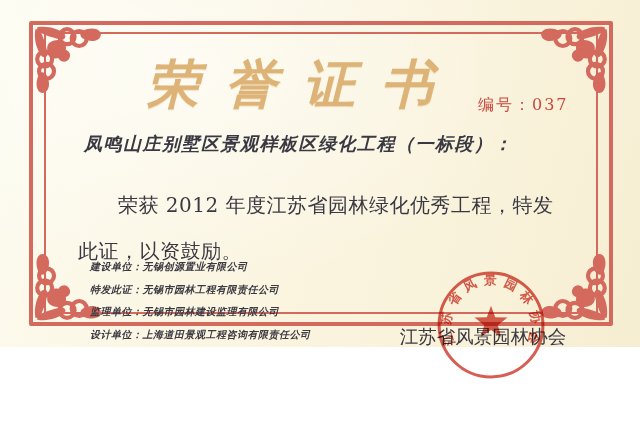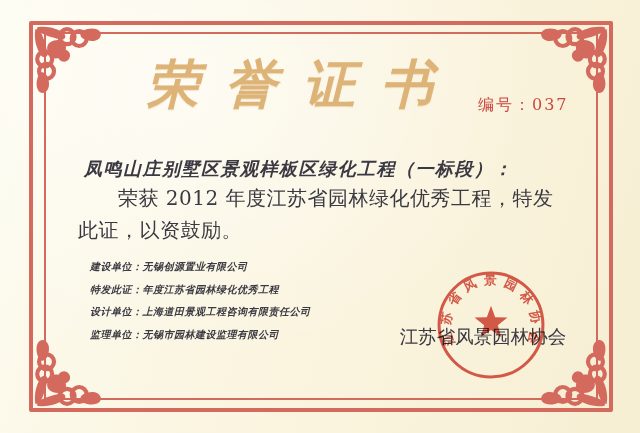--- a/index.html
+++ b/index.html
@@ -4,21 +4,21 @@
 <style>
   * { margin: 0; padding: 0; box-sizing: border-box; }
   html, body { width: 640px; height: 433px; }
   body {
     font-family: "DejaVu Serif", serif;
     overflow: hidden;
   }
   .certificate {
     position: relative;
     width: 640px;
-    height: 433px;
+    height: 347px;
     background:
       radial-gradient(ellipse at 30% 20%, rgba(255,255,255,.55), rgba(255,255,255,0) 55%),
       linear-gradient(105deg, #fdfcf1 0%, #fbf6e3 35%, #f9f2da 75%, #f6eed2 100%);
   }
   
   .frame-outer {
     position: absolute;
     left: 29px; right: 27px; top: 21px; bottom: 21px;
     border: 4px solid #d4695e;
     border-radius: 2px;
@@ -55,34 +55,34 @@
   .serial {
     position: absolute;
     left: 478px; top: 95px;
     font-size: 16px;
     letter-spacing: 2px;
     color: #c9473e;
     font-family: "DejaVu Serif", serif;
   }
   .recipient {
     position: absolute;
-    left: 84px; top: 157px;
+    left: 84px; top: 132px;
     font-size: 18px;
     font-weight: bold;
     font-style: italic;
     letter-spacing: 1.5px;
     color: #3a3942;
     white-space: nowrap;
   }
   .body-text {
     position: absolute;
     left: 78px; top: 182px;
     width: 494px;
     font-size: 20px;
-    line-height: 32px;
+    line-height: 46px;
     text-indent: 2em;
     letter-spacing: 0.5px;
     color: #3a3942;
     font-family: "DejaVu Serif", serif;
   }
   .units {
     position: absolute;
     left: 90px; top: 256px;
     font-size: 10px;
     line-height: 22.5px;
@@ -190,23 +190,23 @@
   <div class="title">荣誉证书</div>
 
   <div class="serial">编号：037</div>
 
   <div class="recipient">凤鸣山庄别墅区景观样板区绿化工程（一标段）：</div>
 
   <p class="body-text">荣获 2012 年度江苏省园林绿化优秀工程，特发此证，以资鼓励。</p>
 
   <ul class="units">
     <li><span>建设单位：</span><span>无锡创源置业有限公司</span></li>
-    <li><span>特发此证：</span><span>年度江苏省园林绿化优秀工程</span></li>
+    <li><span>特发此证：</span><span>无锡市园林工程有限责任公司</span></li>
+    <li><span>监理单位：</span><span>无锡市园林建设监理有限公司</span></li>
     <li><span>设计单位：</span><span>上海道田景观工程咨询有限责任公司</span></li>
-    <li><span>监理单位：</span><span>无锡市园林建设监理有限公司</span></li>
   </ul>
 
   <div class="sign-block">
     <div class="issuer">江苏省风景园林协会</div>
   </div>
 
   <svg class="seal" viewBox="0 0 112 112">
     <defs>
       <path id="sealArc" d="M 21.4 76 A 40 40 0 1 1 90.6 76" fill="none"></path>
     </defs>

